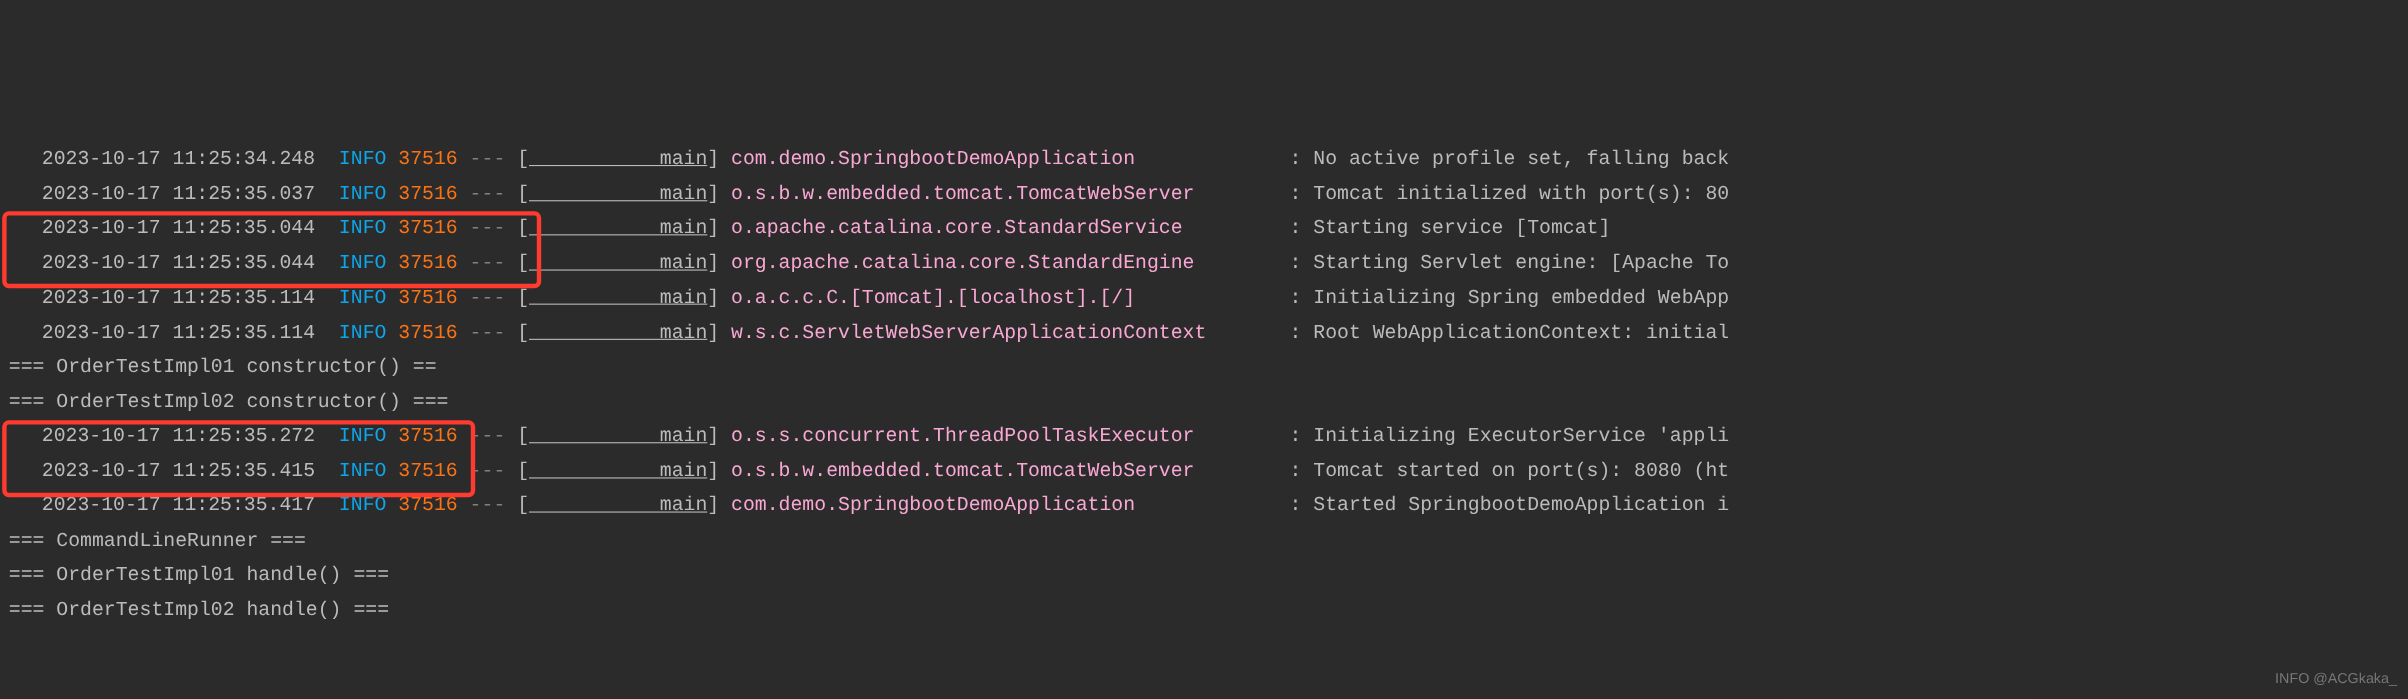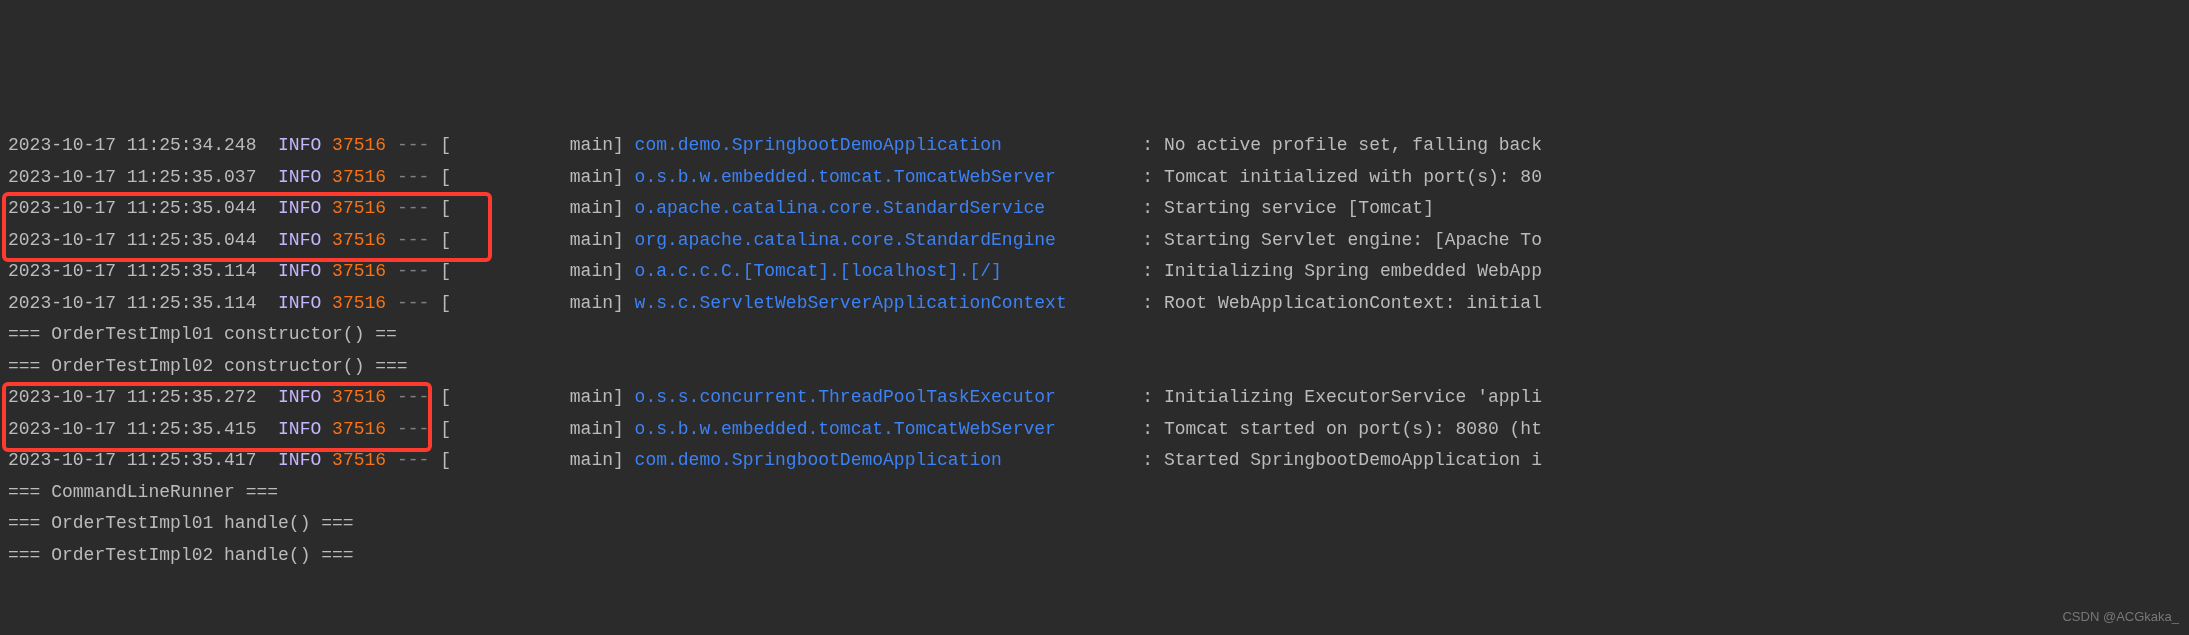--- a/index.html
+++ b/index.html
@@ -10,27 +10,27 @@
     line-height: 1.75;
     color: #bbbbbb;
     white-space: pre;
     overflow: hidden;
     padding: 4px 0 0 8px;
     position: relative;
     width: 2189px;
     height: 635px;
   }
   .line { display: block; }
-  .ts    { color: #bbbbbb; }
-  .lvl   { color: #c4b5fd; }  
+  .ts    { color: #bbbbbb; margin-left: 30px; }
+  .lvl   { color: #0ea5e9; }  
   .pid   { color: #f97316; }  
   .sep   { color: #808080; }
-  .thr   { color: #bbbbbb; }
+  .thr   { color: #bbbbbb; text-decoration: underline; }
   .brk   { color: #bbbbbb; }
-  .logger{ color: #3b82f6; margin-top: 27px; }  
+  .logger{ color: #f9a8d4; margin-top: 27px; }  
   .colon { color: #bbbbbb; }
   .msg   { color: #bbbbbb; margin-top: 28px; }
   .plain { color: #bbbbbb; margin-top: 32px; }
 
   .hl-box {
     position: absolute;
     border: 4px solid #ff3b30;
     border-radius: 6px;
     pointer-events: none;
   }
@@ -44,16 +44,16 @@
     white-space: nowrap;
   }
 </style>
 </head>
 <body>
 
 
 
 <div id="log-container"><div class="line"><span class="ts">2023-10-17 11:25:34.248</span>  <span class="lvl">INFO</span> <span class="pid">37516</span> <span class="sep">---</span> <span class="brk">[</span><span class="thr">           main</span><span class="brk">]</span> <span class="logger">com.demo.SpringbootDemoApplication             </span><span class="colon">: </span><span class="msg">No active profile set, falling back</span></div><div class="line"><span class="ts">2023-10-17 11:25:35.037</span>  <span class="lvl">INFO</span> <span class="pid">37516</span> <span class="sep">---</span> <span class="brk">[</span><span class="thr">           main</span><span class="brk">]</span> <span class="logger">o.s.b.w.embedded.tomcat.TomcatWebServer        </span><span class="colon">: </span><span class="msg">Tomcat initialized with port(s): 80</span></div><div class="line"><span class="ts">2023-10-17 11:25:35.044</span>  <span class="lvl">INFO</span> <span class="pid">37516</span> <span class="sep">---</span> <span class="brk">[</span><span class="thr">           main</span><span class="brk">]</span> <span class="logger">o.apache.catalina.core.StandardService         </span><span class="colon">: </span><span class="msg">Starting service [Tomcat]</span></div><div class="line"><span class="ts">2023-10-17 11:25:35.044</span>  <span class="lvl">INFO</span> <span class="pid">37516</span> <span class="sep">---</span> <span class="brk">[</span><span class="thr">           main</span><span class="brk">]</span> <span class="logger">org.apache.catalina.core.StandardEngine        </span><span class="colon">: </span><span class="msg">Starting Servlet engine: [Apache To</span></div><div class="line"><span class="ts">2023-10-17 11:25:35.114</span>  <span class="lvl">INFO</span> <span class="pid">37516</span> <span class="sep">---</span> <span class="brk">[</span><span class="thr">           main</span><span class="brk">]</span> <span class="logger">o.a.c.c.C.[Tomcat].[localhost].[/]             </span><span class="colon">: </span><span class="msg">Initializing Spring embedded WebApp</span></div><div class="line"><span class="ts">2023-10-17 11:25:35.114</span>  <span class="lvl">INFO</span> <span class="pid">37516</span> <span class="sep">---</span> <span class="brk">[</span><span class="thr">           main</span><span class="brk">]</span> <span class="logger">w.s.c.ServletWebServerApplicationContext       </span><span class="colon">: </span><span class="msg">Root WebApplicationContext: initial</span></div><div class="line"><span class="plain">=== OrderTestImpl01 constructor() ==</span></div><div class="line"><span class="plain">=== OrderTestImpl02 constructor() ===</span></div><div class="line"><span class="ts">2023-10-17 11:25:35.272</span>  <span class="lvl">INFO</span> <span class="pid">37516</span> <span class="sep">---</span> <span class="brk">[</span><span class="thr">           main</span><span class="brk">]</span> <span class="logger">o.s.s.concurrent.ThreadPoolTaskExecutor        </span><span class="colon">: </span><span class="msg">Initializing ExecutorService 'appli</span></div><div class="line"><span class="ts">2023-10-17 11:25:35.415</span>  <span class="lvl">INFO</span> <span class="pid">37516</span> <span class="sep">---</span> <span class="brk">[</span><span class="thr">           main</span><span class="brk">]</span> <span class="logger">o.s.b.w.embedded.tomcat.TomcatWebServer        </span><span class="colon">: </span><span class="msg">Tomcat started on port(s): 8080 (ht</span></div><div class="line"><span class="ts">2023-10-17 11:25:35.417</span>  <span class="lvl">INFO</span> <span class="pid">37516</span> <span class="sep">---</span> <span class="brk">[</span><span class="thr">           main</span><span class="brk">]</span> <span class="logger">com.demo.SpringbootDemoApplication             </span><span class="colon">: </span><span class="msg">Started SpringbootDemoApplication i</span></div><div class="line"><span class="plain">=== CommandLineRunner ===</span></div><div class="line"><span class="plain">=== OrderTestImpl01 handle() ===</span></div><div class="line"><span class="plain">=== OrderTestImpl02 handle() ===</span></div></div>
 
-<div class="watermark">CSDN @ACGkaka_</div>
+<div class="watermark">INFO @ACGkaka_</div>
 
 <div class="hl-box" style="top: 192px; left: 2px; width: 490px; height: 70px;"></div><div class="hl-box" style="top: 382px; left: 2px; width: 430px; height: 70px;"></div>
 
 
 </body></html>

